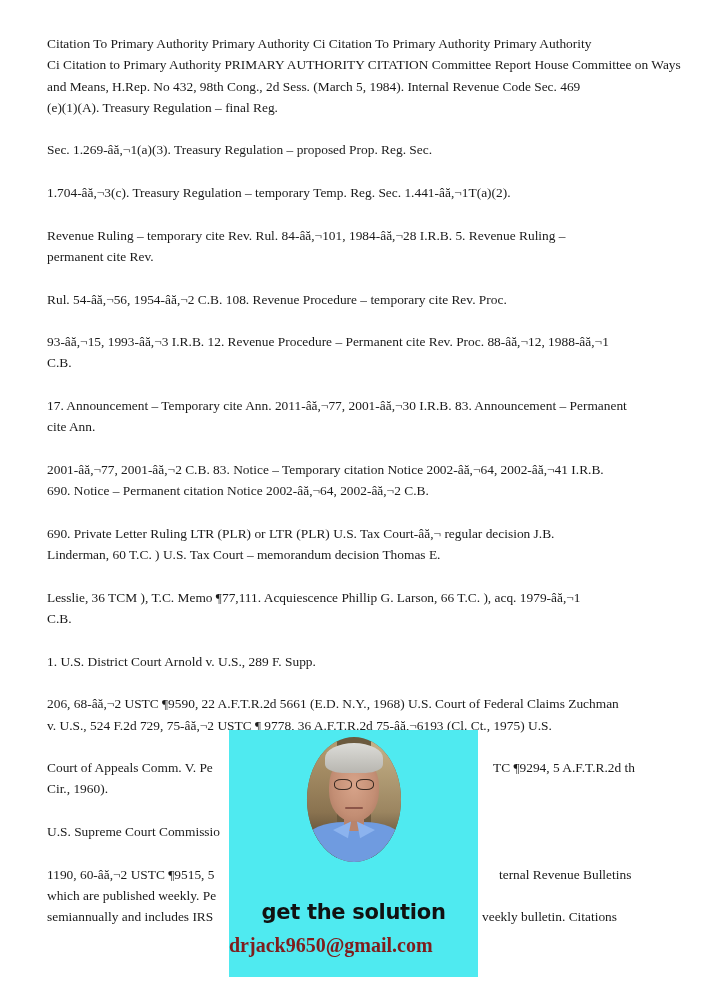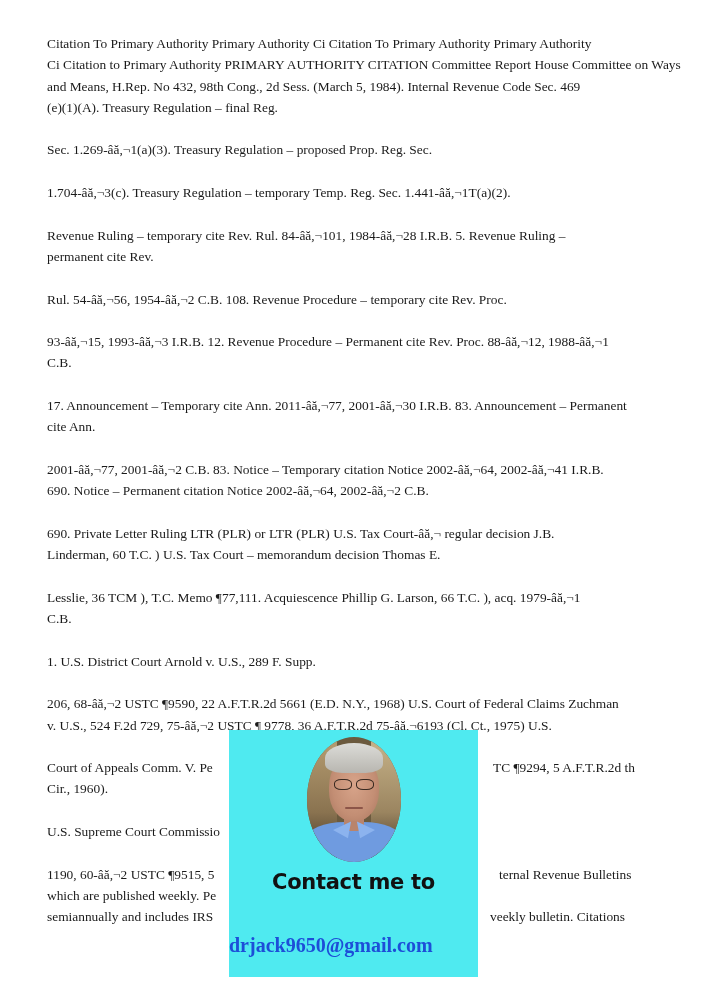--- a/index.html
+++ b/index.html
@@ -118,21 +118,21 @@
     .cta.l1 { top: 137px; }
     .cta.l2 { top: 167px; }
     .email {
       position: absolute;
       left: 0;
       top: 202px;
       width: 203px;
       text-align: center;
       font-family: "Liberation Serif", "DejaVu Serif", serif;
       font-weight: bold;
-      color: #1d4ed8;
+      color: #7f1d1d;
       font-size: 20px;
       line-height: 26px;
     }
   </style>
 </head>
 <body>
 
 <div class="page">
   <p class="para">
     <span class="line">Citation To Primary Authority Primary Authority Ci Citation To Primary Authority Primary Authority</span>
@@ -186,35 +186,35 @@
     <span style="position:absolute; left:434px; top:0; white-space:nowrap;margin-left:12px;">TC ¶9294, 5 A.F.T.R.2d th</span>
   </p>
   <p class="para">
     <span class="line">U.S. Supreme Court Commissio</span>
   </p>
   <p class="para" style="position:relative;">
     <span class="line">1190, 60-âă,¬2 USTC ¶9515, 5</span>
     <span class="line">which are published weekly. Pe</span>
     <span class="line">semiannually and includes IRS</span>
     <span style="position:absolute; left:452px; top:0; white-space:nowrap;">ternal Revenue Bulletins</span>
-    <span style="position:absolute; left:435px; top:42.6px; white-space:nowrap;margin-left:8px;">veekly bulletin. Citations</span>
+    <span style="position:absolute; left:435px; top:42.6px; white-space:nowrap;">veekly bulletin. Citations</span>
   </p>
 </div>
 
 <div class="overlay">
   <div class="portrait">
     <div class="bg-left"></div>
     <div class="bg-right"></div>
     <div class="shirt"></div>
     <div class="neck"></div>
     <div class="collar-l"></div>
     <div class="collar-r"></div>
     <div class="face"></div>
     <div class="hair"></div>
     <div class="glasses">
       <div class="lens l"></div>
       <div class="lens r"></div>
     </div>
     <div class="mouth"></div>
   </div>
-  <div class="cta l1">Contact me to</div>
+  <div class="cta l2">get the solution</div>
   <div class="email">drjack9650@gmail.com</div>
 </div>
 
 </body></html>

